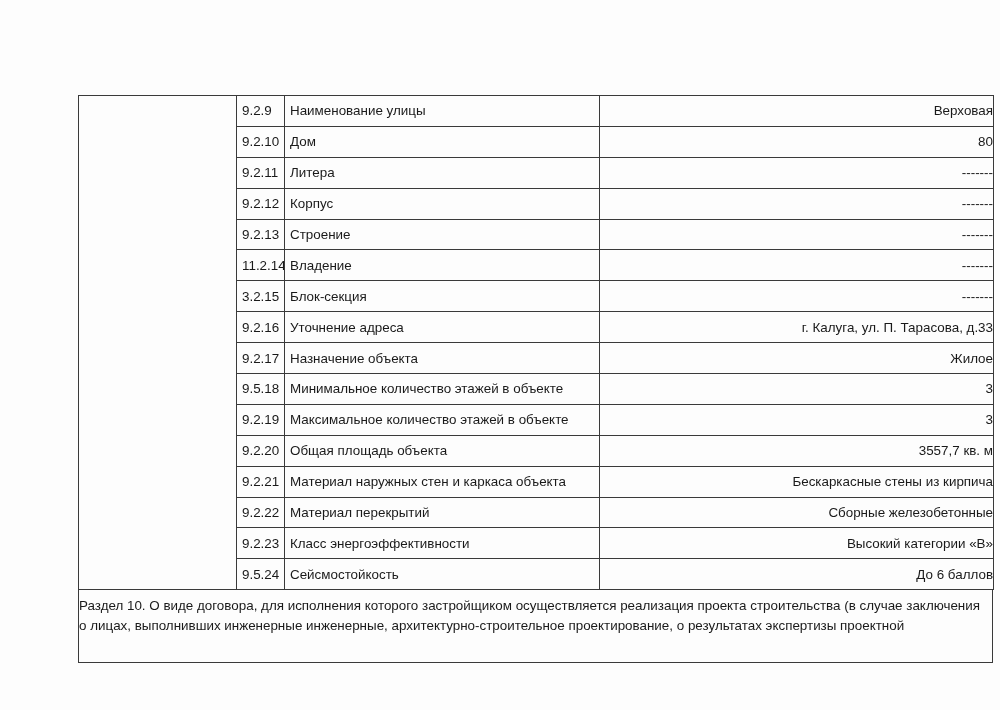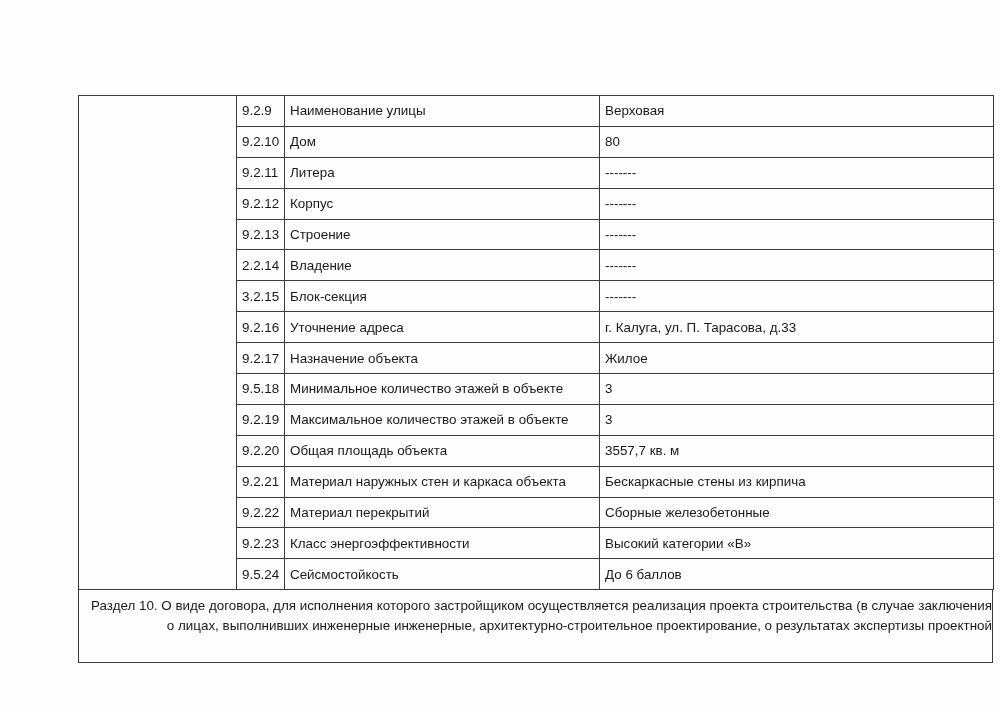--- a/index.html
+++ b/index.html
@@ -37,31 +37,31 @@
       line-height: 15px;
       vertical-align: middle;
       white-space: nowrap;
       overflow: hidden;
     }
     table.grid td.blank {
       padding: 0;
       border-bottom: 1.3px solid #3a3a3a;
     }
     td.code { padding-left: 4px; }
-    td.val { padding-left: 5px; }
+    td.val { padding-left: 5px; text-align: right; }
     .section-box {
       position: absolute;
       left: 78px;
       top: 590px;
       width: 913px;
       height: 66px;
       border: 1.3px solid #3a3a3a;
       border-top: none;
       box-sizing: content-box;
-      text-align: right;
+      text-align: left;
       font-size: 13.4px;
       line-height: 19.5px;
       padding-top: 6px;
     }
     .section-box .line { display: block; white-space: nowrap; }
   </style>
 </head>
 <body>
 
 <div class="page">
@@ -93,21 +93,21 @@
           <td class="code">9.2.12</td>
           <td class="label">Корпус</td>
           <td class="val">-------</td>
         </tr>
         <tr>
           <td class="code">9.2.13</td>
           <td class="label">Строение</td>
           <td class="val">-------</td>
         </tr>
         <tr>
-          <td class="code">2.2.14</td>
+          <td class="code">11.2.14</td>
           <td class="label">Владение</td>
           <td class="val">-------</td>
         </tr>
         <tr>
           <td class="code">3.2.15</td>
           <td class="label">Блок-секция</td>
           <td class="val">-------</td>
         </tr>
         <tr>
           <td class="code">9.2.16</td>

